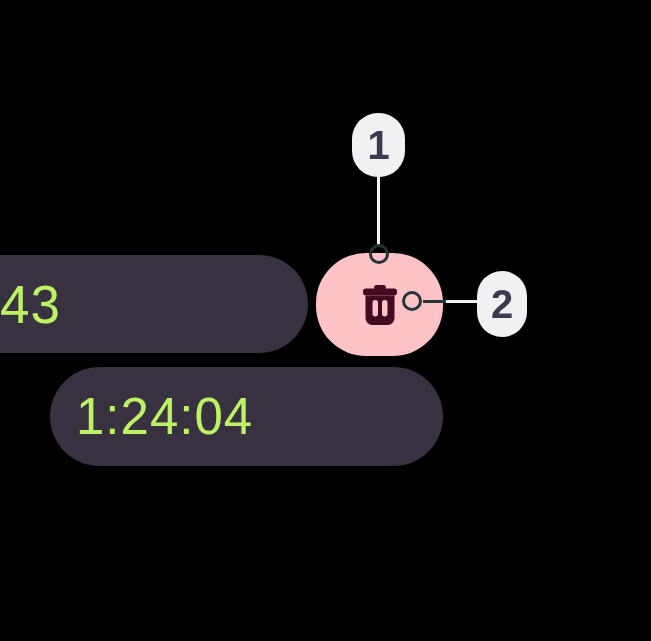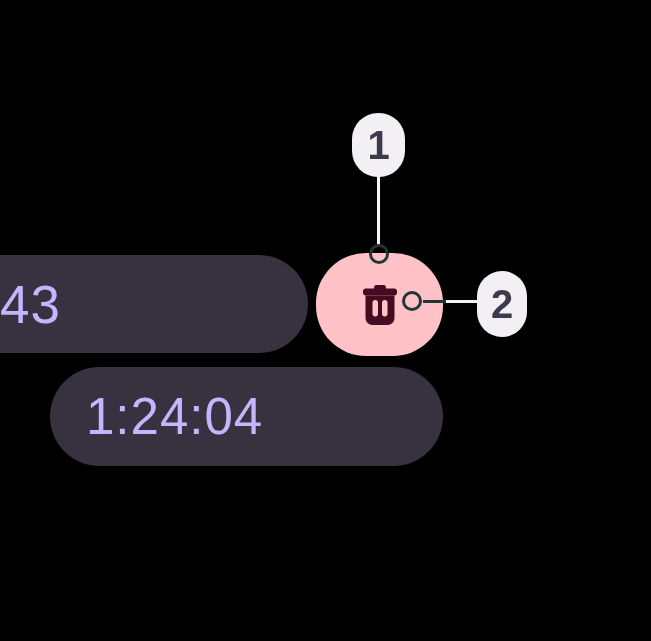--- a/index.html
+++ b/index.html
@@ -17,21 +17,21 @@
   }
 
   
   .chip {
     position: absolute;
     background: #373140;
     display: flex;
     align-items: center;
   }
   .chip-text {
-    color: #c4b5fd;
+    color: #bef264;
     letter-spacing: 1px;
     white-space: nowrap;
   }
 
   #chip-partial {
     left: -210px;
     top: 255px;
     width: 518px;
     height: 98px;
     border-radius: 49px;
@@ -43,21 +43,21 @@
   }
 
   #chip-main {
     left: 50px;
     top: 367px;
     width: 393px;
     height: 99px;
     border-radius: 50px;
   }
   #chip-main .chip-text {
-    margin-left: 36px;
+    margin-left: 26px;
     font-size: 51px;
   }
 
   
   #delete-button {
     position: absolute;
     left: 316px;
     top: 253px;
     width: 127px;
     height: 103px;

